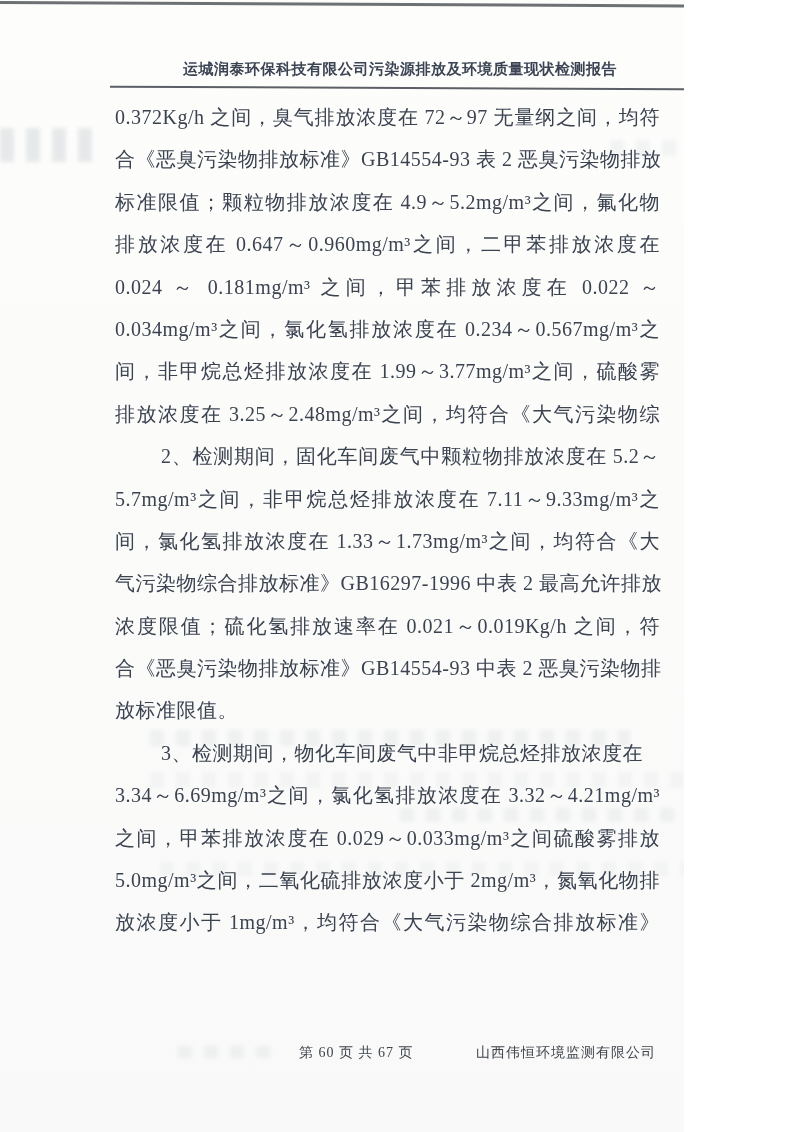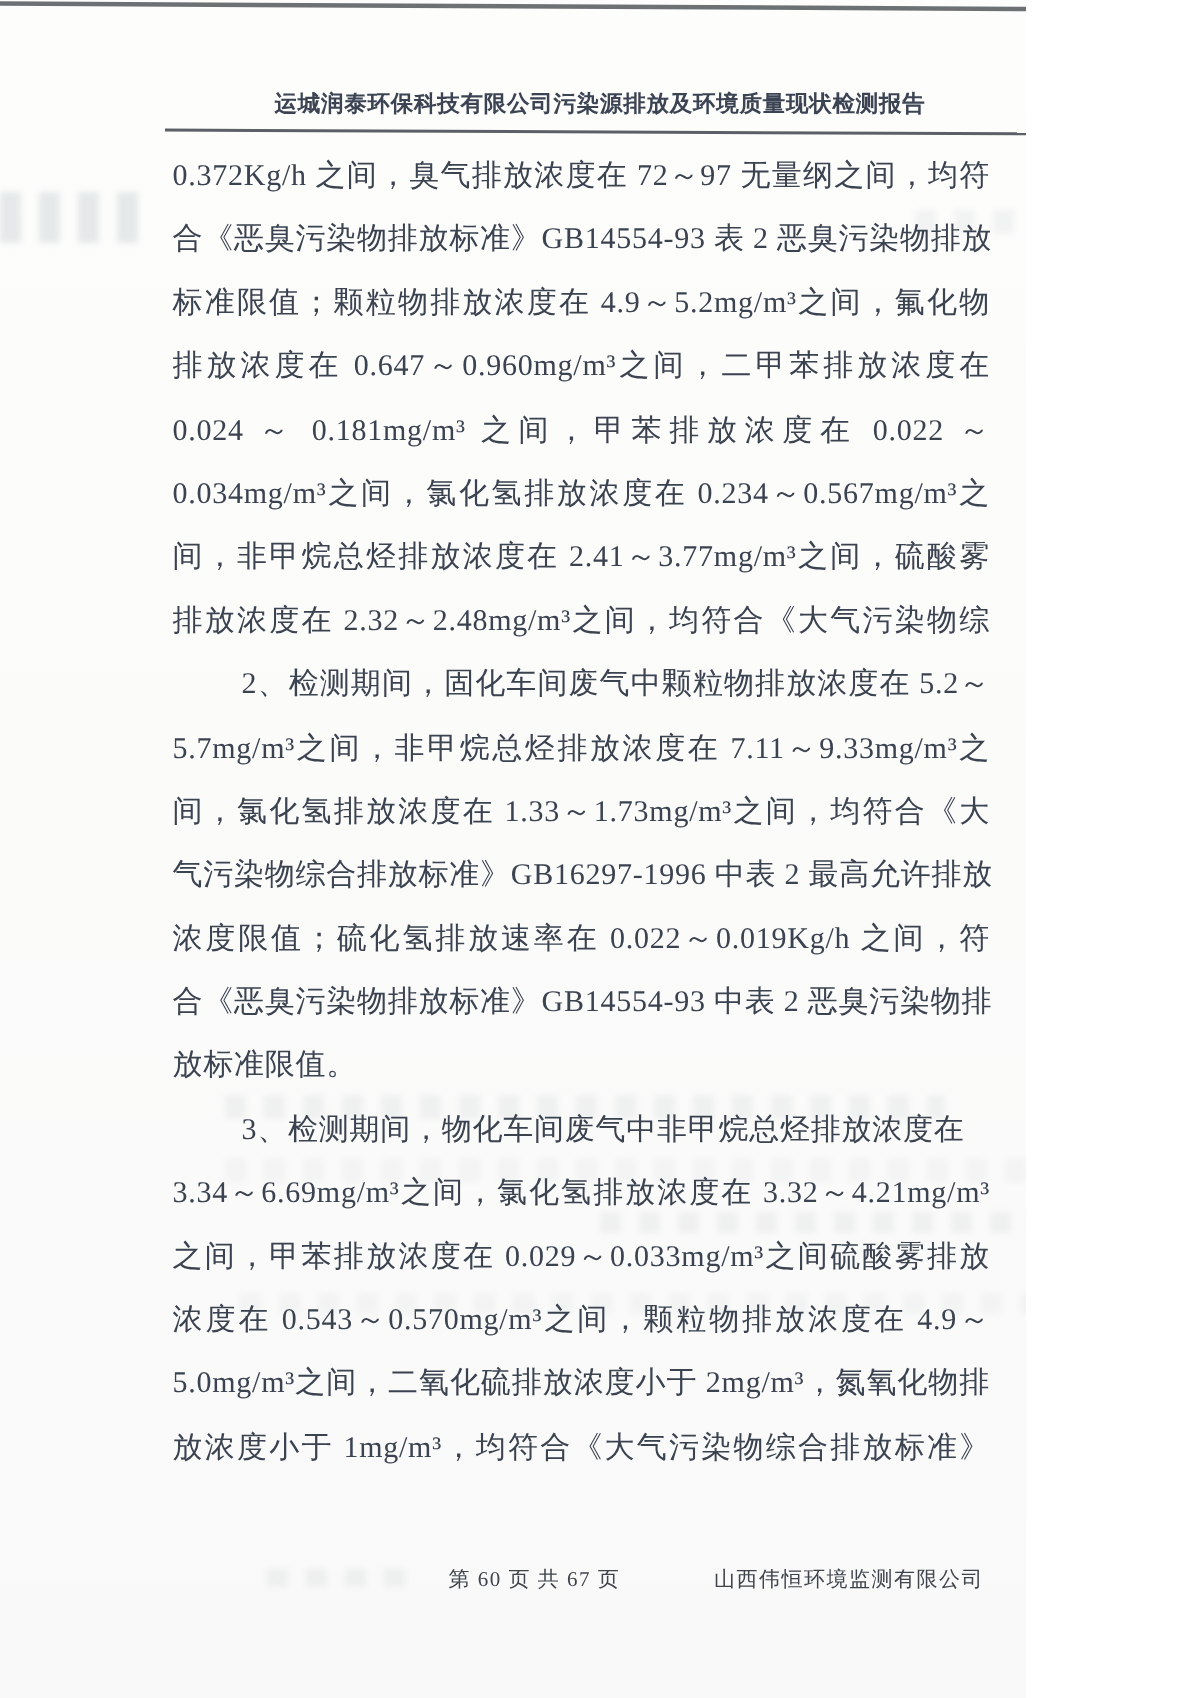--- a/index.html
+++ b/index.html
@@ -90,33 +90,32 @@
   <div class="hdr-title">运城润泰环保科技有限公司污染源排放及环境质量现状检测报告</div>
   <div class="hdr-rule"></div>
 
   <div class="body-text">
     <div class="line">0.372Kg/h 之间，臭气排放浓度在 72～97 无量纲之间，均符</div>
     <div class="line">合《恶臭污染物排放标准》GB14554-93 表 2 恶臭污染物排放</div>
     <div class="line">标准限值；颗粒物排放浓度在 4.9～5.2mg/m³之间，氟化物</div>
     <div class="line">排放浓度在 0.647～0.960mg/m³之间，二甲苯排放浓度在</div>
     <div class="line">0.024 ～ 0.181mg/m³ 之间，甲苯排放浓度在 0.022 ～</div>
     <div class="line">0.034mg/m³之间，氯化氢排放浓度在 0.234～0.567mg/m³之</div>
-    <div class="line">间，非甲烷总烃排放浓度在 2.41～3.77mg/m³之间，硫酸雾</div>
-    <div class="line">排放浓度在 2.32～2.48mg/m³之间，均符合《大气污染物综</div>
+    <div class="line">间，非甲烷总烃排放浓度在 1.99～3.77mg/m³之间，硫酸雾</div>
+    <div class="line">排放浓度在 3.25～2.48mg/m³之间，均符合《大气污染物综</div>
     <div class="line indent">2、检测期间，固化车间废气中颗粒物排放浓度在 5.2～</div>
     <div class="line">5.7mg/m³之间，非甲烷总烃排放浓度在 7.11～9.33mg/m³之</div>
     <div class="line">间，氯化氢排放浓度在 1.33～1.73mg/m³之间，均符合《大</div>
     <div class="line">气污染物综合排放标准》GB16297-1996 中表 2 最高允许排放</div>
-    <div class="line">浓度限值；硫化氢排放速率在 0.022～0.019Kg/h 之间，符</div>
+    <div class="line">浓度限值；硫化氢排放速率在 0.021～0.019Kg/h 之间，符</div>
     <div class="line">合《恶臭污染物排放标准》GB14554-93 中表 2 恶臭污染物排</div>
     <div class="line end">放标准限值。</div>
     <div class="line indent end">3、检测期间，物化车间废气中非甲烷总烃排放浓度在</div>
     <div class="line">3.34～6.69mg/m³之间，氯化氢排放浓度在 3.32～4.21mg/m³</div>
     <div class="line">之间，甲苯排放浓度在 0.029～0.033mg/m³之间硫酸雾排放</div>
-    <div class="line">浓度在 0.543～0.570mg/m³之间，颗粒物排放浓度在 4.9～</div>
     <div class="line">5.0mg/m³之间，二氧化硫排放浓度小于 2mg/m³，氮氧化物排</div>
     <div class="line">放浓度小于 1mg/m³，均符合《大气污染物综合排放标准》</div>
   </div>
 
   <div class="footer">
     <span class="page-info">第 60 页 共 67 页</span>
     <span class="company">山西伟恒环境监测有限公司</span>
   </div>
 
 </div>

